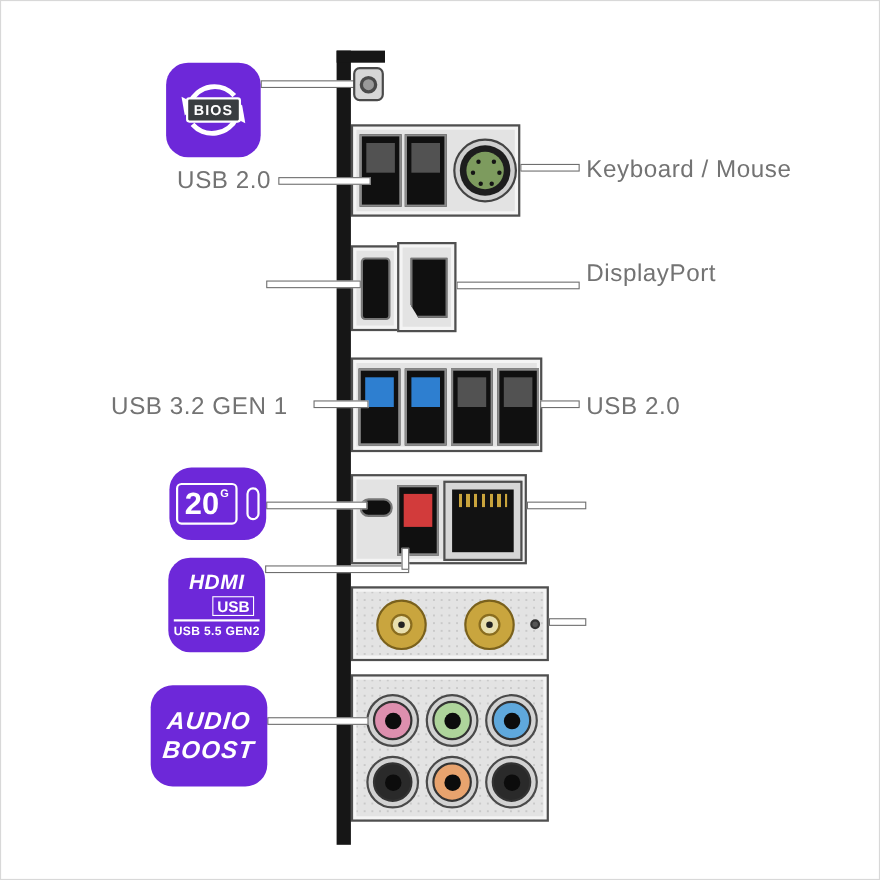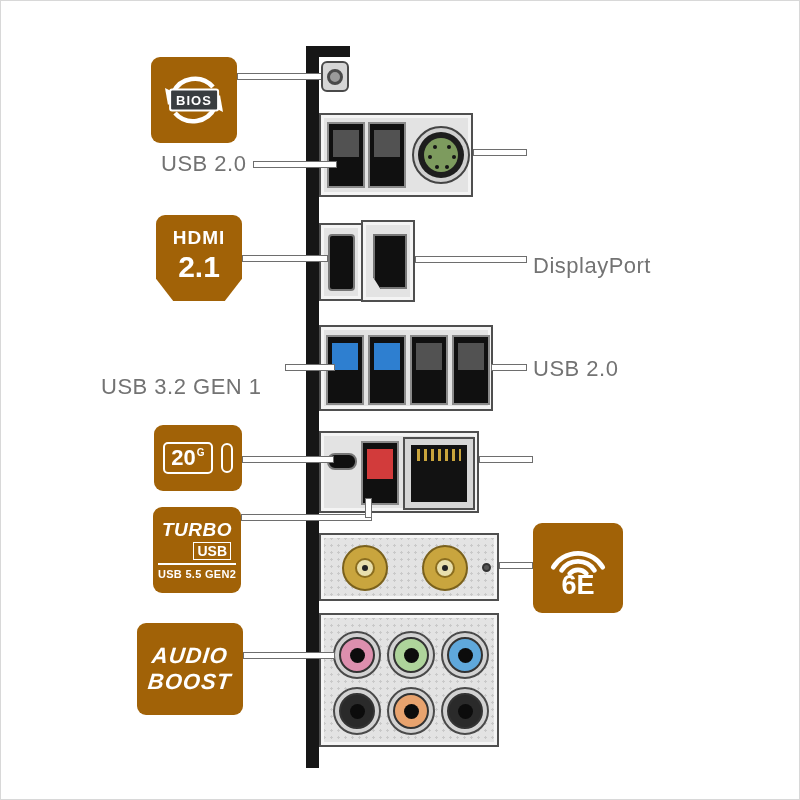--- a/index.html
+++ b/index.html
@@ -9,29 +9,29 @@
   
   .bar{position:absolute;background:#161616;z-index:3;}
 
   
   .cline{position:absolute;background:#fff;border:1.5px solid #6e6e6e;box-sizing:border-box;z-index:4;}
 
   
   .label{position:absolute;color:#737373;font-size:22px;letter-spacing:.5px;white-space:nowrap;z-index:3;}
 
   
-  .badge{position:absolute;background:#a16207;border-radius:9px;color:#fff;display:flex;
+  .badge{position:absolute;background:#6d28d9;border-radius:20px;color:#fff;display:flex;
          flex-direction:column;align-items:center;justify-content:center;z-index:5;box-sizing:border-box;}
   .bios-chip{position:absolute;left:50%;top:50%;transform:translate(-50%,-50%);background:#393d40;
              border:2px solid #fff;border-radius:3px;font-size:13px;font-weight:bold;letter-spacing:1px;padding:2px 5px;}
   .hdmi-shape{clip-path:polygon(0 0,100% 0,100% 74%,80% 100%,20% 100%,0 74%);}
   .hdmi-word{font-weight:bold;font-size:19px;letter-spacing:1px;line-height:1;}
   .hdmi-ver{font-weight:bold;font-size:30px;line-height:1.1;}
   .g20box{border:2px solid #fff;border-radius:5px;padding:3px 6px;display:flex;align-items:flex-start;}
-  .g20num{font-size:22px;font-weight:bold;line-height:1;}
+  .g20num{font-size:28px;font-weight:bold;line-height:1;}
   .g20unit{font-size:10px;font-weight:bold;margin-left:1px;}
   .usbc-pill{width:12px;height:30px;border:2px solid #fff;border-radius:7px;box-sizing:border-box;}
   .turbo-word{font-style:italic;font-weight:bold;font-size:19px;letter-spacing:.5px;line-height:1;}
   .turbo-usb{font-size:14px;font-weight:bold;border:1.5px solid #fff;padding:0 3px;margin:3px 10px 0 auto;}
   .turbo-sub{font-size:11px;font-weight:bold;border-top:2px solid #fff;padding-top:3px;margin-top:3px;letter-spacing:.3px;}
   .audio-word{font-style:italic;font-weight:bold;font-size:22px;letter-spacing:1px;transform:skewX(-6deg);line-height:1.2;}
   .lan-label{font-weight:bold;font-size:16px;align-self:flex-start;margin:0 0 2px 10px;}
   .wifi-label{font-weight:bold;font-size:27px;line-height:1;margin-top:-4px;}
 
   
@@ -119,35 +119,32 @@
       <div class="ps2-in"></div>
       <div class="ps2-core"></div>
       <div class="ps2-pin" style="left:19px;top:17px"></div>
       <div class="ps2-pin" style="left:33px;top:17px"></div>
       <div class="ps2-pin" style="left:14px;top:27px"></div>
       <div class="ps2-pin" style="left:38px;top:27px"></div>
       <div class="ps2-pin" style="left:21px;top:37px"></div>
       <div class="ps2-pin" style="left:31px;top:37px"></div>
     </div>
   </div>
-
-  <div class="badge hdmi-shape" style="left:155px;top:214px;width:86px;height:86px;gap:3px;padding-bottom:6px">
-    <div class="hdmi-word">HDMI</div>
-    <div class="hdmi-ver">2.1</div>
-  </div>
+  <div class="label" style="left:532px;top:140px">Keyboard / Mouse</div>
+
 
   <div class="bezel" style="left:318px;top:222px;width:44px;height:78px">
     <div class="hdmi-port" style="left:7px;top:9px;width:27px;height:57px"></div>
   </div>
   <div class="bezel" style="left:360px;top:219px;width:54px;height:82px">
     <div class="dp-port" style="left:10px;top:12px;width:34px;height:55px"></div>
   </div>
-  <div class="label" style="left:532px;top:252px">DisplayPort</div>
-
-  <div class="label" style="left:100px;top:373px">USB 3.2 GEN 1</div>
+  <div class="label" style="left:532px;top:234px">DisplayPort</div>
+
+  <div class="label" style="left:100px;top:355px">USB 3.2 GEN 1</div>
 
   <div class="bezel" style="left:318px;top:324px;width:174px;height:86px">
     <div class="usba" style="left:5px;top:8px;width:38px;height:70px">
         <div class="tongue t-blue"></div>
       </div>
     <div class="usba" style="left:47px;top:8px;width:38px;height:70px">
         <div class="tongue t-blue"></div>
       </div>
     <div class="usba" style="left:89px;top:8px;width:38px;height:70px">
         <div class="tongue t-black"></div>
@@ -173,47 +170,37 @@
       </div>
     <div class="rj45" style="left:82px;top:4px;width:72px;height:73px">
       <div class="rj45-in">
         <div class="rj45-pins"></div>
       </div>
     </div>
   </div>
 
 
   <div class="badge" style="left:152px;top:506px;width:88px;height:86px">
-    <div class="turbo-word">TURBO</div>
+    <div class="turbo-word">HDMI</div>
     <div class="turbo-usb">USB</div>
     <div class="turbo-sub">USB 5.5 GEN2</div>
   </div>
 
   <div class="bezel dotted" style="left:318px;top:532px;width:180px;height:68px">
     <div class="sma" style="left:21px;top:10px">
       <div class="sma-in"></div>
         <div class="sma-dot"></div>
     </div>
     <div class="sma" style="left:101px;top:10px">
       <div class="sma-in"></div>
         <div class="sma-dot"></div>
     </div>
     <div class="small-hole" style="left:161px;top:28px"></div>
   </div>
 
-  <div class="badge" style="left:532px;top:522px;width:90px;height:90px">
-    <svg width="66" height="38" viewBox="0 0 64 36">
-      <g fill="none" stroke="#fff" stroke-width="4.5" stroke-linecap="round">
-        <path d="M8 28 A28 28 0 0 1 56 28"></path>
-        <path d="M16 31 A19 19 0 0 1 48 31"></path>
-        <path d="M24 34 A11 11 0 0 1 40 34"></path>
-      </g>
-    </svg>
-    <div class="wifi-label">6E</div>
-  </div>
 
   <div class="badge" style="left:136px;top:622px;width:106px;height:92px">
     <div class="audio-word">AUDIO</div>
     <div class="audio-word">BOOST</div>
   </div>
 
   <div class="bezel dotted" style="left:318px;top:612px;width:180px;height:134px">
     <div class="jack" style="left:12px;top:16px">
       <div class="jack-ring c-pink"></div>
         <div class="jack-hole"></div>

